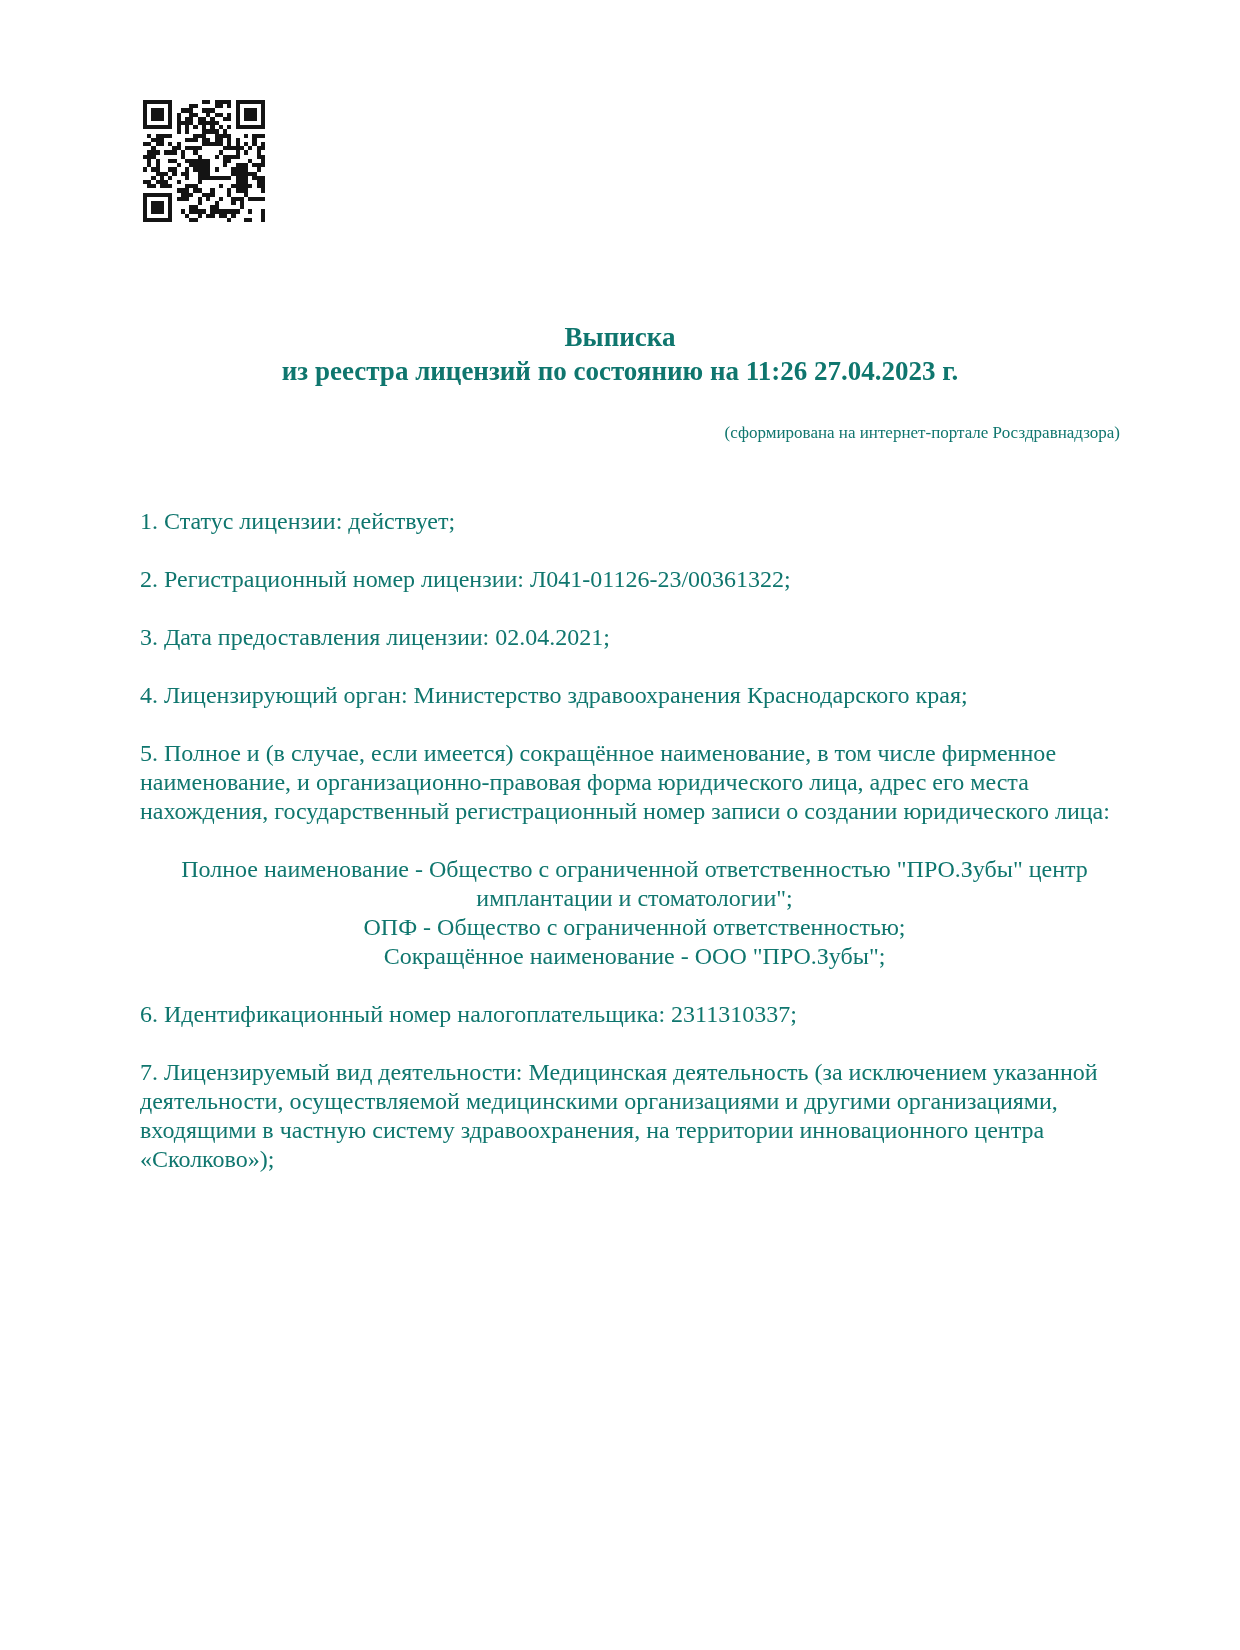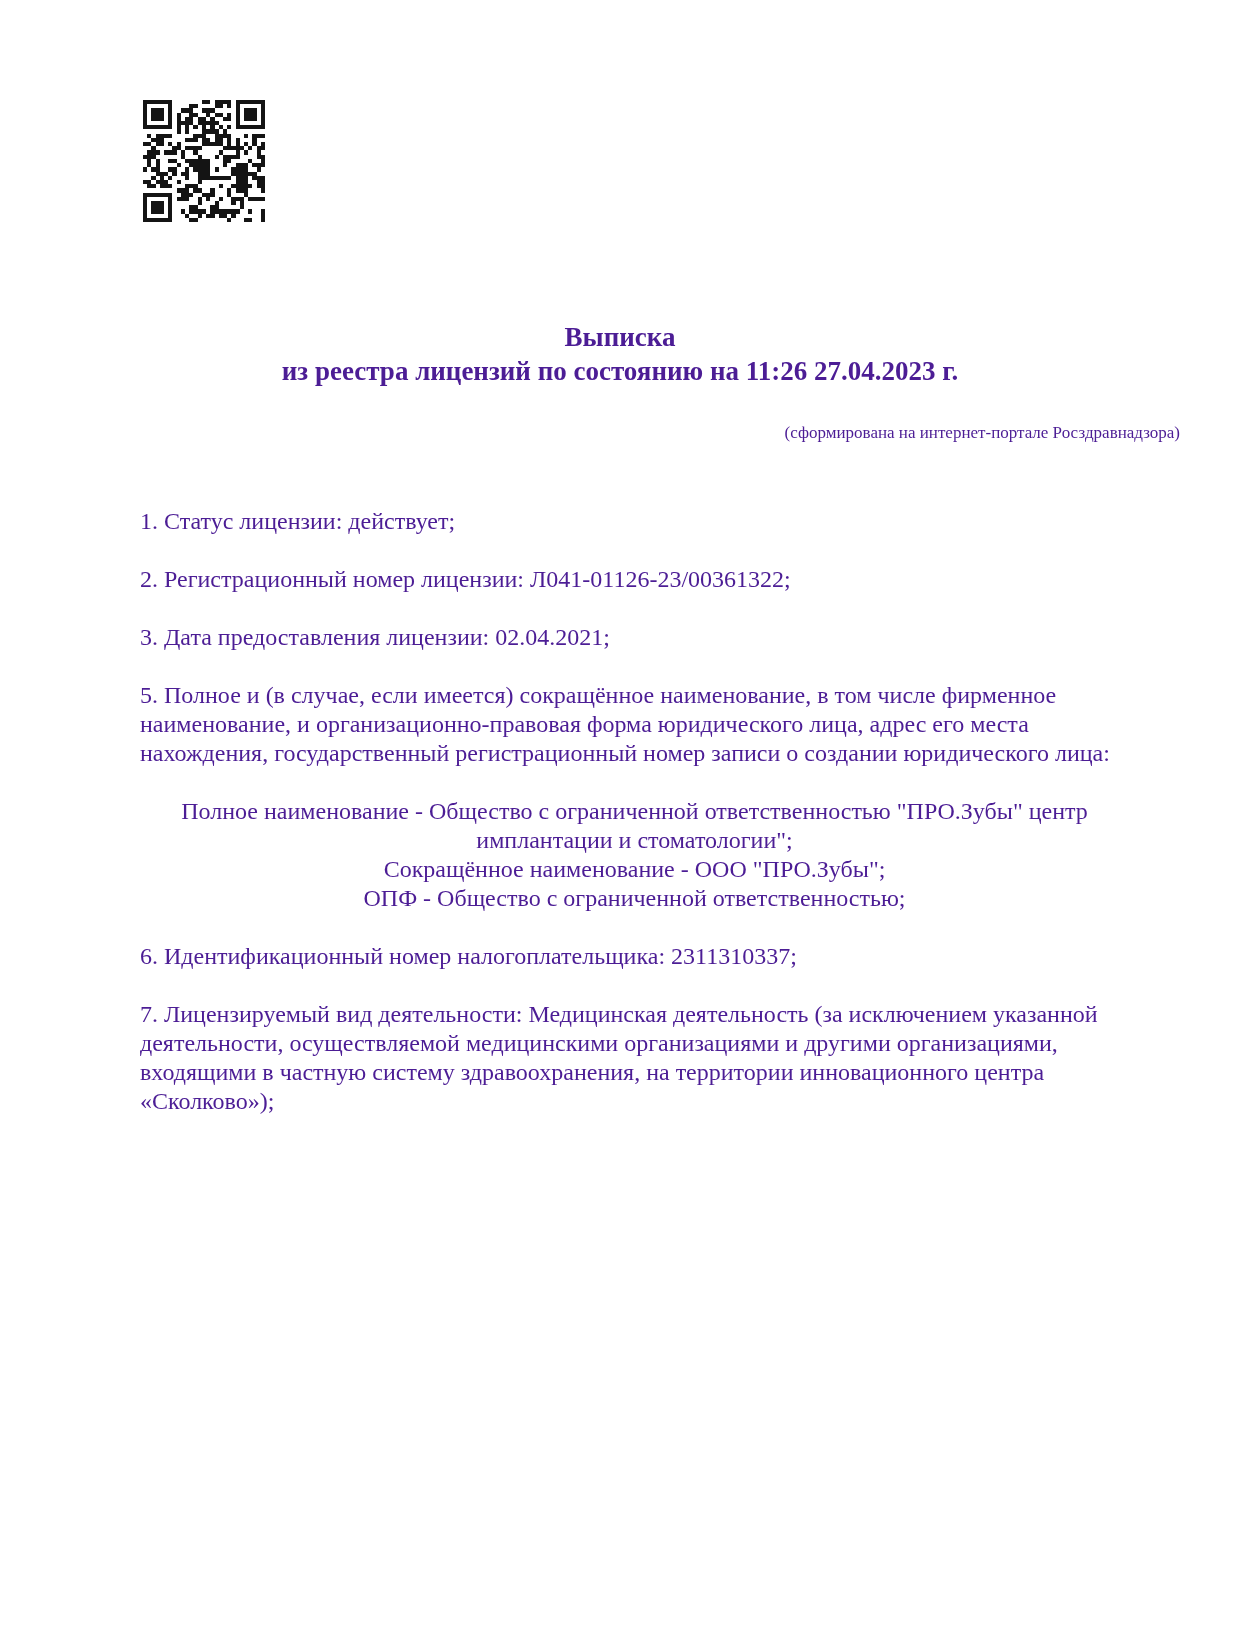--- a/index.html
+++ b/index.html
@@ -2,42 +2,42 @@
 <html><head>
 <meta charset="utf-8">
 <style>
   html, body { margin: 0; padding: 0; background: #ffffff; }
   .page {
     position: relative;
     width: 1240px;
     min-height: 1650px;
     margin: 0 auto;
     background: #ffffff;
-    color: #4c1d95;
+    color: #0f766e;
     font-family: "Liberation Serif", "DejaVu Serif", serif;
     overflow: hidden;
   }
   .qr {
     position: absolute;
     left: 143px;
     top: 100px;
     width: 122px;
     height: 122px;
   }
   .qr svg { width: 100%; height: 100%; display: block; }
   .title-block {
     padding-top: 320px;
     text-align: center;
     font-weight: bold;
     font-size: 27px;
     line-height: 34px;
   }
   .note {
     margin-top: 34px;
-    padding-right: 60px;
+    padding-right: 120px;
     text-align: right;
     font-size: 17px;
     line-height: 21px;
   }
   .body-text {
     padding: 64px 111px 60px 140px;
     font-size: 24px;
     line-height: 29px;
   }
   .body-text p { margin: 0 0 29px 0; }
@@ -473,23 +473,24 @@
     <div>Выписка</div>
     <div>из реестра лицензий по состоянию на 11:26 27.04.2023 г.</div>
   </div>
 
   <div class="note">(сформирована на интернет-портале Росздравнадзора)</div>
 
   <div class="body-text">
     <p>1. Статус лицензии: действует;</p>
     <p>2. Регистрационный номер лицензии: Л041-01126-23/00361322;</p>
     <p>3. Дата предоставления лицензии: 02.04.2021;</p>
+    <p>4. Лицензирующий орган: Министерство здравоохранения Краснодарского края;</p>
     <p>5. Полное и (в случае, если имеется) сокращённое наименование, в том числе фирменное наименование, и организационно-правовая форма юридического лица, адрес его места нахождения, государственный регистрационный номер записи о создании юридического лица:</p>
     <div class="lines-block">
       <div>Полное наименование - Общество с ограниченной ответственностью "ПРО.Зубы" центр имплантации и стоматологии";</div>
+      <div>ОПФ - Общество с ограниченной ответственностью;</div>
       <div>Сокращённое наименование - ООО "ПРО.Зубы";</div>
-      <div>ОПФ - Общество с ограниченной ответственностью;</div>
     </div>
     <p>6. Идентификационный номер налогоплательщика: 2311310337;</p>
     <p>7. Лицензируемый вид деятельности: Медицинская деятельность (за исключением указанной деятельности, осуществляемой медицинскими организациями и другими организациями, входящими в частную систему здравоохранения, на территории инновационного центра «Сколково»);</p>
   </div>
 
 </div>
 
 </body></html>

